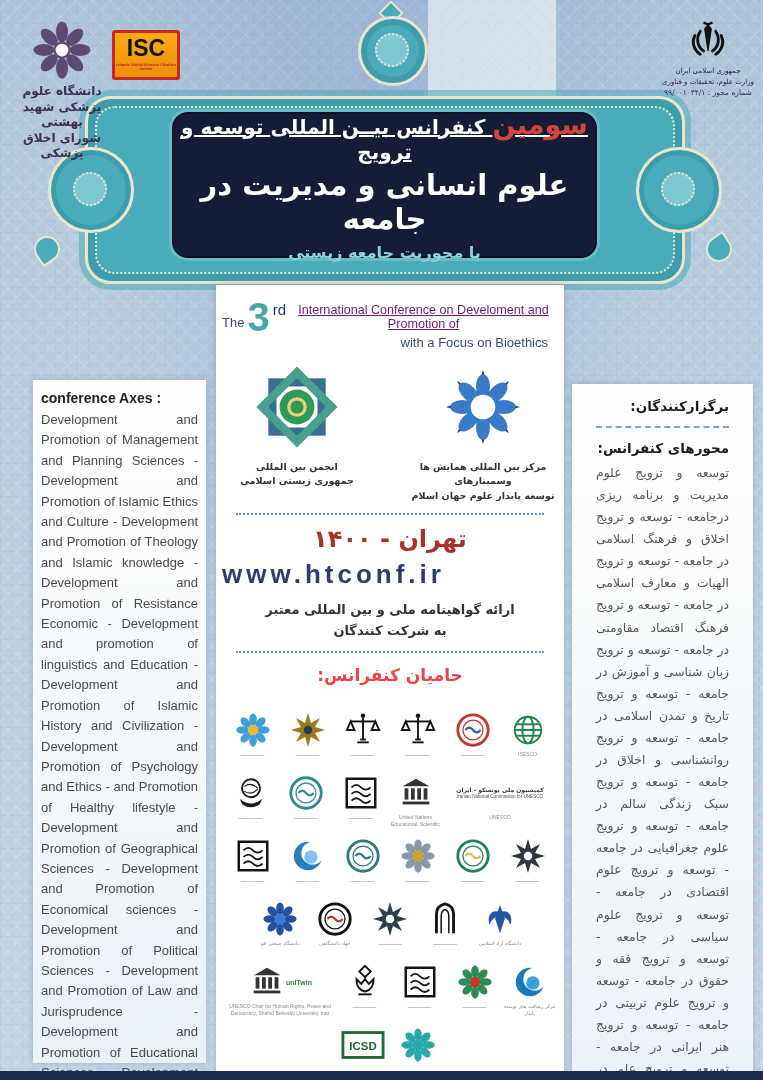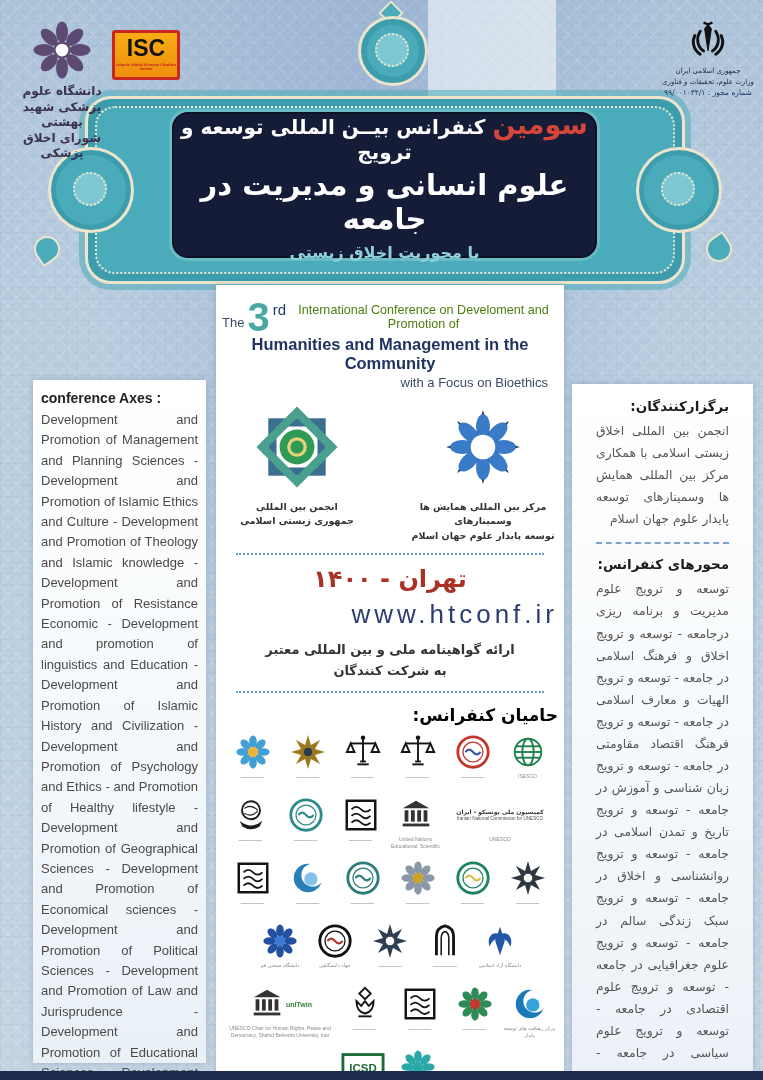--- a/index.html
+++ b/index.html
@@ -30,21 +30,21 @@
     border:2px dotted #ece4cc;}
   .medallion{position:absolute;top:147px;width:80px;height:80px;border-radius:50%;
     background:#4aacba;border:3px solid #ece4cc;box-shadow:inset 0 0 0 5px #3d9dac;}
   .medallion .core{position:absolute;left:22px;top:22px;width:30px;height:30px;border-radius:50%;
     background:#7ec8d4;border:2px dotted #ece4cc;}
   .med-left{left:48px;} .med-right{left:636px;}
   .paisley{position:absolute;width:22px;height:22px;border-radius:50% 50% 50% 0;background:#4aacba;border:2px solid #ece4cc;}
   .banner{position:absolute;left:172px;top:112px;width:421px;height:142px;border-radius:16px;
     background:#141c38;border:2px solid #0c1226;box-shadow:0 0 0 3px rgba(255,255,255,.18);
     display:flex;flex-direction:column;align-items:center;justify-content:center;direction:rtl;text-align:center;}
-  .banner .l1{font-size:20px;font-weight:bold;color:#fff;letter-spacing:.5px;}
+  .banner .l1{font-size:20px;font-weight:bold;color:#fff;letter-spacing:.5px;text-decoration:underline;}
   .banner .l1 .hl{color:#d4453a;font-size:27px;}
   .banner .l2{font-size:29px;font-weight:bold;color:#fff;margin-top:4px;}
   .banner .l3{font-size:16px;font-weight:bold;color:#8fd0da;margin-top:7px;}
   
   .uni-logo{position:absolute;left:16px;top:20px;width:92px;text-align:center;}
   .uni-cap{font-size:12px;color:#3b3150;font-weight:bold;line-height:1.3;}
   .isc{position:absolute;left:112px;top:30px;width:62px;height:44px;background:linear-gradient(#f7ac13,#ef8f0e);
     border:3px solid #c8281e;border-radius:3px;text-align:center;}
   .isc .t{font-size:23px;font-weight:bold;color:#111;line-height:30px;font-family:"Liberation Sans",sans-serif;}
   .isc .s{font-size:3.5px;color:#c8281e;font-weight:bold;}
@@ -62,30 +62,30 @@
   .fa-h{font-size:13.5px;font-weight:bold;color:#1c1c1c;margin:4px 0 6px;}
   .fa-p{font-size:12.4px;line-height:1.78;color:#555;text-align:justify;}
   .dashed{border:none;border-top:2px dashed #7aa3cf;margin:12px 0;}
   .dotted-sep{border:none;border-top:2px dotted #6b9ac4;margin:10px 14px;}
   
   .en-title{padding-top:16px;text-align:center;font-family:"Liberation Sans",sans-serif;color:#233a63;}
   .en-title .row1{display:flex;align-items:flex-end;justify-content:center;gap:3px;}
   .en-title .the{font-size:13px;padding-bottom:3px;color:#3d4a66;}
   .en-title .num{font-size:40px;font-weight:bold;color:#49a9a2;line-height:.8;}
   .en-title .ord{font-size:15px;font-weight:normal;color:#233a63;align-self:flex-start;}
-  .en-title .line1{font-size:12.6px;padding-bottom:2px;color:#4d7c0f;}
+  .en-title .line1{font-size:12.6px;padding-bottom:2px;color:#701a75;text-decoration:underline;}
   .en-title .line2{font-size:16.5px;font-weight:bold;margin-top:2px;color:#1f3461;}
   .en-title .line3{font-size:13px;text-align:right;padding-right:10px;margin-top:2px;color:#3d4a66;}
   .org-row{display:flex;justify-content:center;gap:36px;margin-top:16px;}
   .org{width:150px;text-align:center;}
   .org .cap{font-size:9.5px;font-weight:bold;color:#333;line-height:1.5;margin-top:8px;direction:rtl;}
   .city{font-size:24px;font-weight:bold;color:#a93226;text-align:center;margin-top:8px;direction:rtl;}
-  .site{font-size:26px;font-weight:normal;color:#2c3e70;text-align:right;letter-spacing:4px;margin-top:6px;font-family:"Liberation Sans",sans-serif;}
+  .site{font-size:26px;font-weight:bold;color:#2c3e70;text-align:left;letter-spacing:4px;margin-top:6px;font-family:"Liberation Sans",sans-serif;}
   .cert{font-size:13px;font-weight:bold;color:#333;text-align:center;direction:rtl;width:250px;margin:10px auto 0;line-height:1.6;}
-  .sponsors-title{font-size:17px;font-weight:bold;color:#000000;text-align:right;direction:rtl;margin:12px 0 6px;}
+  .sponsors-title{font-size:17px;font-weight:bold;color:#ef4444;text-align:center;direction:rtl;margin:12px 0 24px;}
   .grid{display:flex;flex-wrap:wrap;justify-content:center;align-items:flex-start;row-gap:8px;column-gap:2px;}
   .cell{width:53px;text-align:center;}
   .cell.wide{width:112px;}
   .cell .ic{height:42px;display:flex;align-items:center;justify-content:center;}
   .cell .cap{font-size:5px;color:#8a8a8a;line-height:1.25;height:13px;overflow:hidden;direction:rtl;}
   .cell .cap.en{direction:ltr;font-family:"Liberation Sans",sans-serif;}
   .mini-lines{font-size:6px;font-weight:bold;color:#333;direction:rtl;line-height:1.4;}
   .mini-lines .en{font-size:4.6px;color:#555;direction:ltr;font-family:"Liberation Sans",sans-serif;font-weight:normal;}
   .unitwin-txt{font-size:7px;color:#2e7d32;font-weight:bold;font-family:"Liberation Sans",sans-serif;}
 </style>
@@ -107,21 +107,21 @@
     </div>
   <div class="medallion med-right">
       <div class="core"></div>
     </div>
   <div class="paisley" style="left:34px;top:236px;transform:rotate(-35deg);"></div>
   <div class="paisley" style="left:706px;top:236px;transform:rotate(145deg);"></div>
 
   <div class="banner">
     <div class="l1"><span class="hl">سومین</span><span> کنفرانس بیــن المللی توسعه و ترویج</span></div>
     <div class="l2">علوم انسانی و مدیریت در جامعه</div>
-    <div class="l3">با محوریت اخلاق زیستی</div>
+    <div class="l3">با محوریت جامعه زیستی</div>
   </div>
 
   <div class="uni-logo">
     <svg width="60" height="60" viewBox="0 0 40 40">
       <g fill="#5d4a72">
         <ellipse cx="20" cy="8" rx="4" ry="7"></ellipse>
           <ellipse cx="20" cy="8" rx="4" ry="7" transform="rotate(45 20 20)"></ellipse>
         <ellipse cx="20" cy="8" rx="4" ry="7" transform="rotate(90 20 20)"></ellipse>
           <ellipse cx="20" cy="8" rx="4" ry="7" transform="rotate(135 20 20)"></ellipse>
         <ellipse cx="20" cy="8" rx="4" ry="7" transform="rotate(180 20 20)"></ellipse>
@@ -161,21 +161,20 @@
   </div>
 
   <div class="col col-center">
     <div class="en-title">
       <div class="row1">
         <span class="the">The</span>
         <span class="num">3</span>
         <span class="ord">rd</span>
         <span class="line1">International Conference on Develoment and Promotion of</span>
       </div>
-      <div class="line2">Humanities and Management in the Community</div>
       <div class="line3">with a Focus on Bioethics</div>
     </div>
 
     <div class="org-row">
       <div class="org">
         <svg width="82" height="82" viewBox="0 0 40 40">
           <g fill="none" stroke-width="4">
             <rect x="8" y="8" width="24" height="24" stroke="#3c6e8f"></rect>
             <rect x="8" y="8" width="24" height="24" stroke="#49a08f" transform="rotate(45 20 20)"></rect>
           </g>
@@ -564,21 +563,20 @@
               <ellipse cx="20" cy="9" rx="4" ry="6.5" fill="#2aa8a8" transform="rotate(315 20 20)"></ellipse>
               <circle cx="20" cy="20" r="5.5" fill="#2aa8a8"></circle>
             </svg>
           </div>
         </div>
       </div>
   </div>
 
   <div class="col col-right">
     <div class="fa-h">برگزارکنندگان:</div>
-    <div class="fa-p">انجمن بین المللی اخلاق زیستی اسلامی با همکاری مرکز بین المللی همایش ها وسمینارهای توسعه پایدار علوم جهان اسلام</div>
     <hr class="dashed">
     <div class="fa-h">محورهای کنفرانس:</div>
     <div class="fa-p">توسعه و ترویج علوم مدیریت و برنامه ریزی درجامعه - توسعه و ترویج اخلاق و فرهنگ اسلامی در جامعه - توسعه و ترویج الهیات و معارف اسلامی در جامعه - توسعه و ترویج فرهنگ اقتصاد مقاومتی در جامعه - توسعه و ترویج زبان شناسی و آموزش در جامعه - توسعه و ترویج تاریخ و تمدن اسلامی در جامعه - توسعه و ترویج روانشناسی و اخلاق در جامعه - توسعه و ترویج سبک زندگی سالم در جامعه - توسعه و ترویج علوم جغرافیایی در جامعه - توسعه و ترویج علوم اقتصادی در جامعه - توسعه و ترویج علوم سیاسی در جامعه - توسعه و ترویج فقه و حقوق در جامعه - توسعه و ترویج علوم تربیتی در جامعه - توسعه و ترویج هنر ایرانی در جامعه - توسعه و ترویج علم در جامعه</div>
     <hr class="dashed">
 
   </div>
 
   <div class="bottom-strip"></div>
 </div>
 

